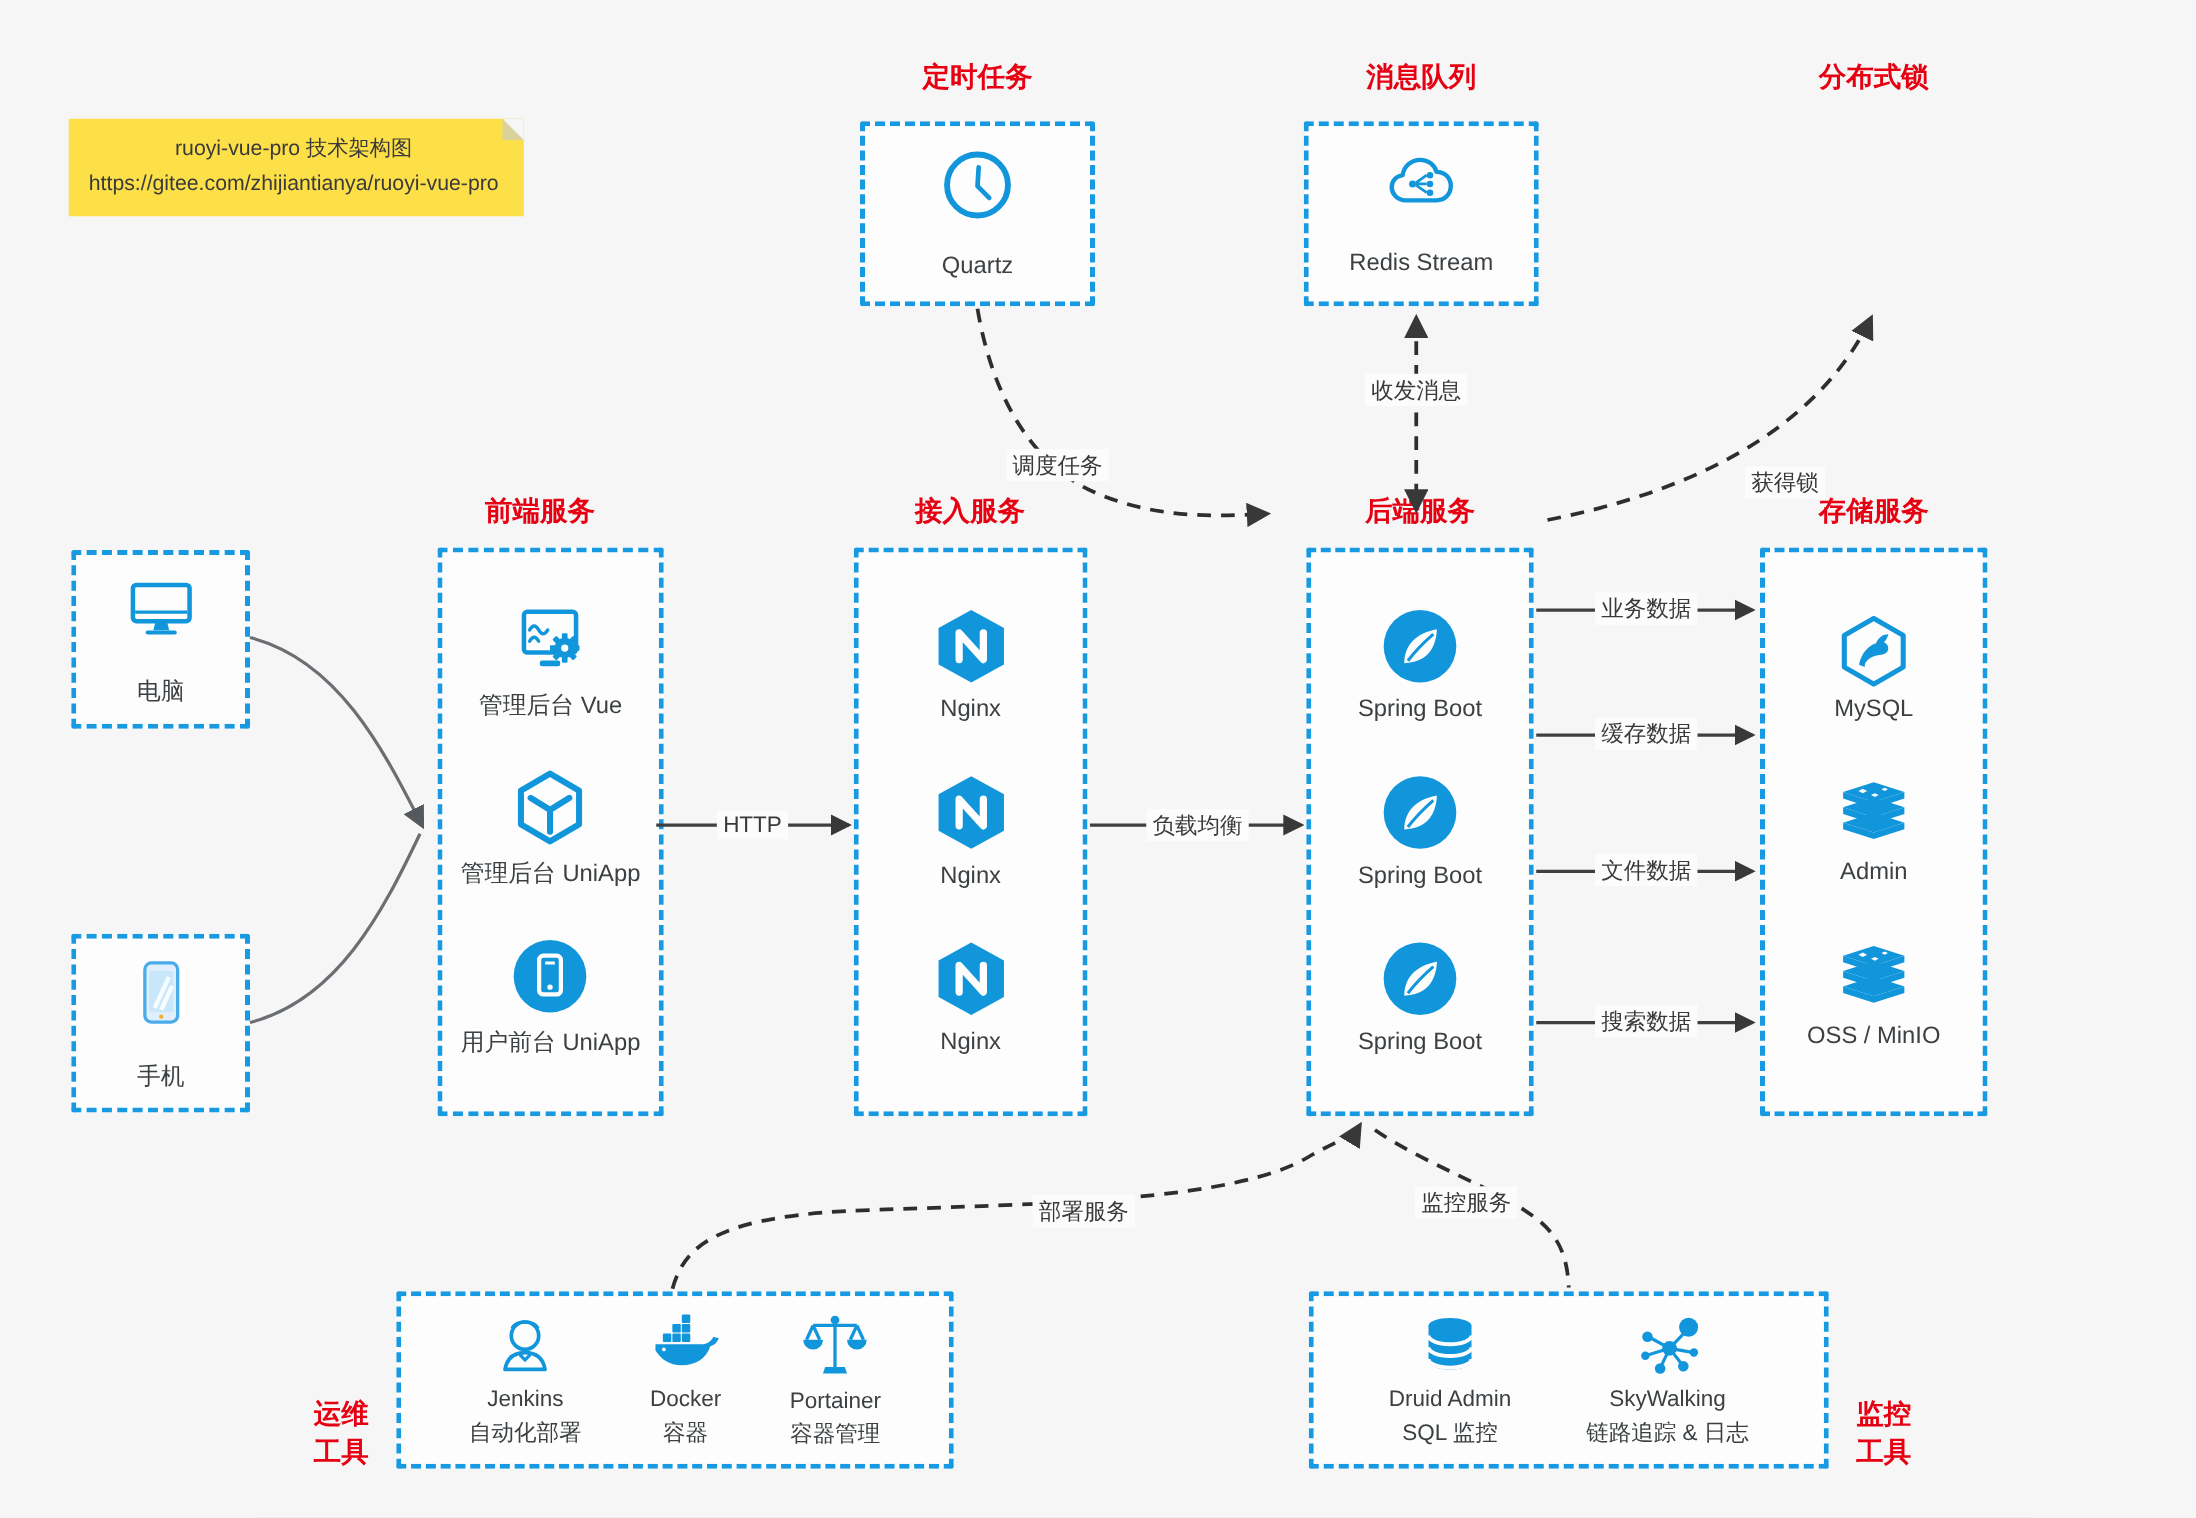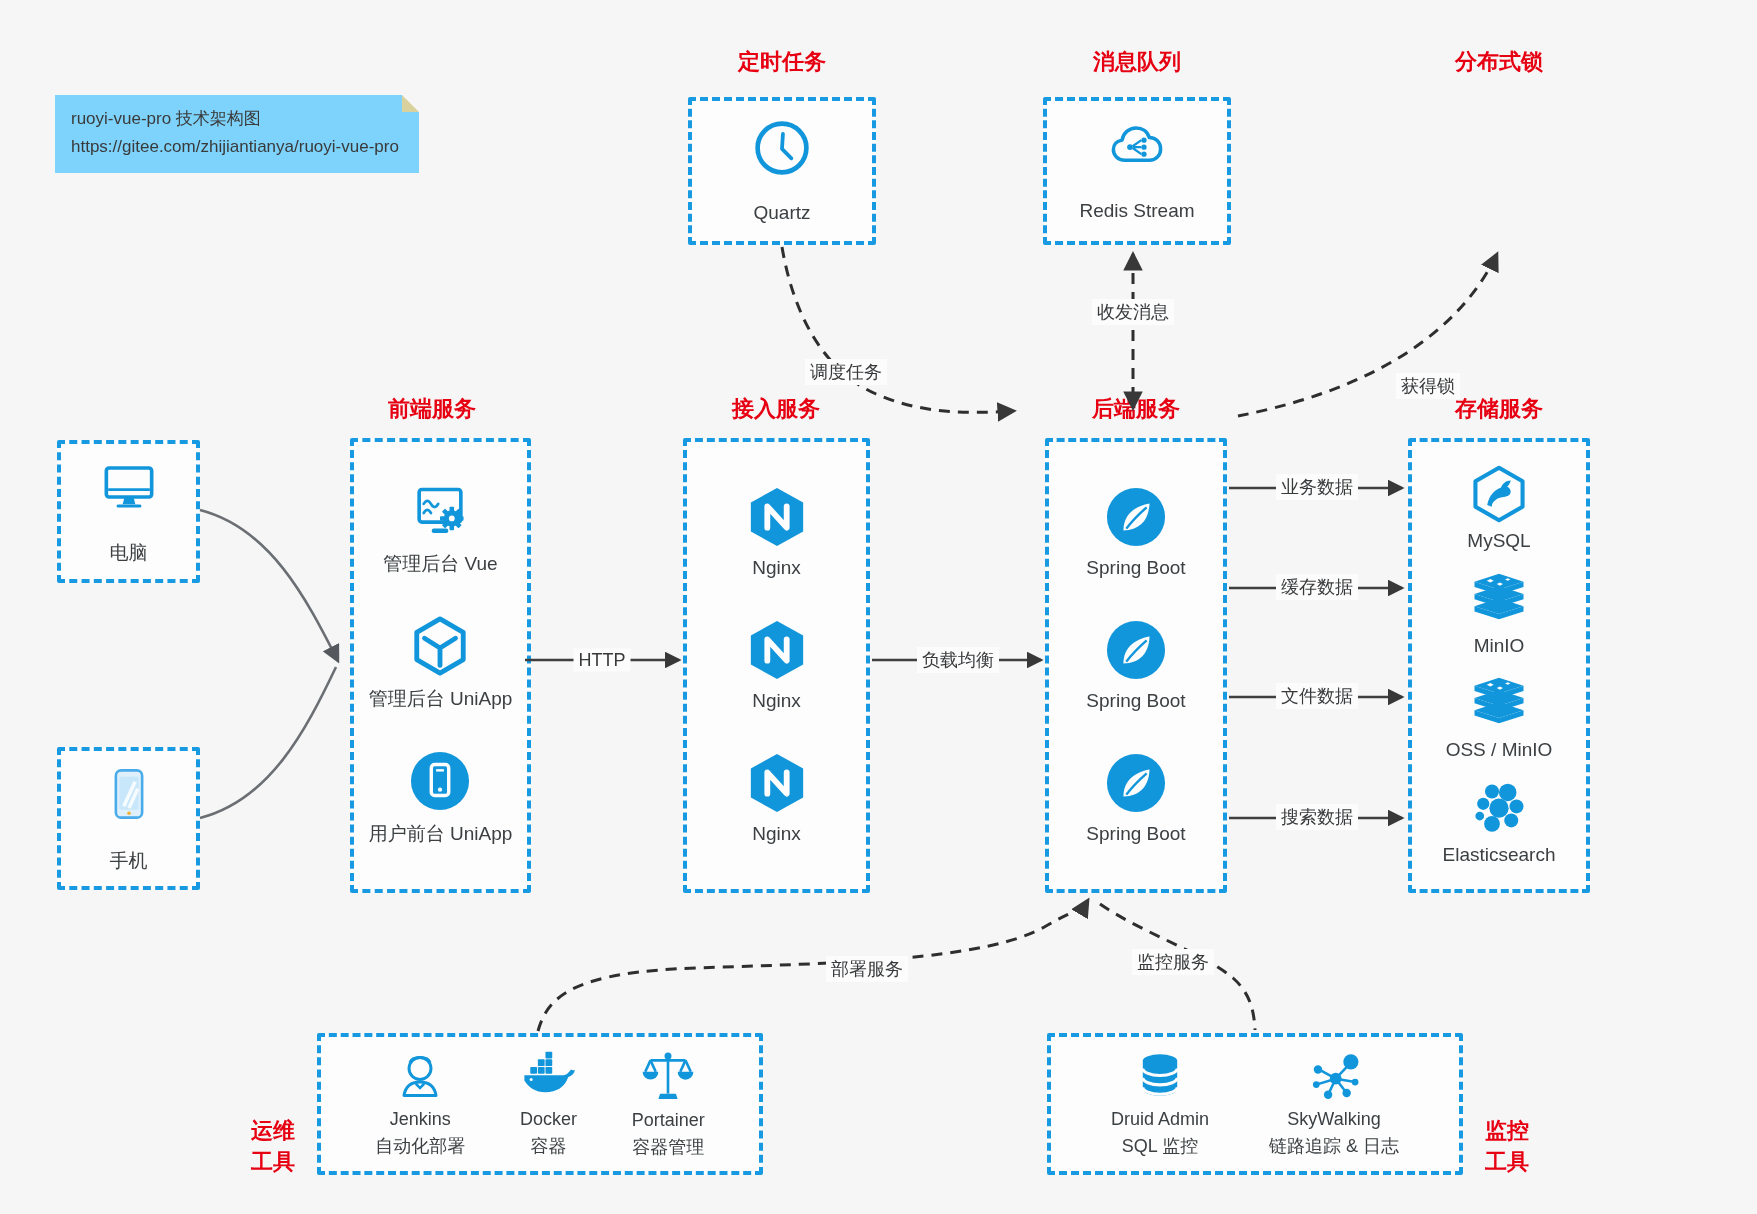--- a/index.html
+++ b/index.html
@@ -28,22 +28,22 @@
     line-height:1.4; text-align:center; width:70px;margin-top:44px;
   }
   .elabel {
     position:absolute; transform:translate(-50%,-50%); z-index:6;
     background:#fcfcfc; padding:1px 5px; font-size:18px; color:#37393b; white-space:nowrap;
   }
   .botitem { display:flex; flex-direction:column; align-items:center; gap:3px;
     text-align:right; font-size:18px; color:#3c4043; line-height:1.35; }
   .note {
     position:absolute; left:55px; top:95px; z-index:2;
-    background:#7dd3fc; padding:10px 20px 12px 16px;
-    font-size:17px; color:#3a3a3a; line-height:1.65;
+    background:#fde047; padding:10px 20px 12px 16px;
+    font-size:17px; color:#3a3a3a; line-height:1.65;text-align:center;
   }
   .note::after {
     content:""; position:absolute; top:0; right:0; width:0; height:0;
     border-style:solid; border-width:0 17px 17px 0;
     border-color:#f6f6f6 #f6f6f6 #d9d29c #d9d29c;
   }
 </style>
 </head>
 <body>
 
@@ -266,56 +266,39 @@
             <path d="M32 16 L60 25 L32 34 L4 25 Z"></path>
             <path d="M4 25 v6 L32 40 L60 31 v-6 L32 34 Z"></path>
             <path d="M32 30 L60 39 L32 48 L4 39 Z"></path>
             <path d="M4 39 v6 L32 54 L60 45 v-6 L32 48 Z"></path>
           </g>
           <path d="M22 8 l4 2 -4 2 -4 -2 Z" fill="#fdfdfd"></path>
           <path d="M42 7 l3 1.5 -3 1.5 -3 -1.5 Z" fill="#fdfdfd"></path>
           <path d="M33 12 l3.5 1.8 -3.5 1.8 -3.5 -1.8 Z" fill="#fdfdfd"></path>
         </svg>
       </span>
-      <div class="ilabel">MinIO</div>
+      <div class="ilabel">Admin</div>
     </div>
     <div class="colitem" style="gap:7px">
       <span class="icon">
         <svg viewBox="0 0 64 64" width="58" height="56">
           <g fill="#1296db">
             <path d="M32 2 L60 11 L32 20 L4 11 Z"></path>
             <path d="M4 11 v6 L32 26 L60 17 v-6 L32 20 Z"></path>
             <path d="M32 16 L60 25 L32 34 L4 25 Z"></path>
             <path d="M4 25 v6 L32 40 L60 31 v-6 L32 34 Z"></path>
             <path d="M32 30 L60 39 L32 48 L4 39 Z"></path>
             <path d="M4 39 v6 L32 54 L60 45 v-6 L32 48 Z"></path>
           </g>
           <path d="M22 8 l4 2 -4 2 -4 -2 Z" fill="#fdfdfd"></path>
           <path d="M42 7 l3 1.5 -3 1.5 -3 -1.5 Z" fill="#fdfdfd"></path>
           <path d="M33 12 l3.5 1.8 -3.5 1.8 -3.5 -1.8 Z" fill="#fdfdfd"></path>
         </svg>
       </span>
       <div class="ilabel">OSS / MinIO</div>
-    </div>
-    <div class="colitem" style="gap:7px">
-      <span class="icon">
-        <svg viewBox="0 0 64 64" width="56" height="56">
-          <g fill="#1296db">
-            <circle cx="24" cy="12" r="8"></circle>
-            <circle cx="42" cy="13" r="10"></circle>
-            <circle cx="52" cy="29" r="8"></circle>
-            <circle cx="14" cy="26" r="7"></circle>
-            <circle cx="32" cy="31" r="11"></circle>
-            <circle cx="46" cy="45" r="8"></circle>
-            <circle cx="24" cy="49" r="9"></circle>
-            <circle cx="10" cy="40" r="5"></circle>
-          </g>
-        </svg>
-      </span>
-      <div class="ilabel">Elasticsearch</div>
     </div>
   </div>
 
   <div class="sidetitle" style="left:238px;top:1072px">
     <div>运维</div>
     <div>工具</div>
   </div>
   <div class="dbox rowbox" style="left:317px;top:1033px;width:446px;height:142px">
     <div class="botitem">
       <span class="icon">

